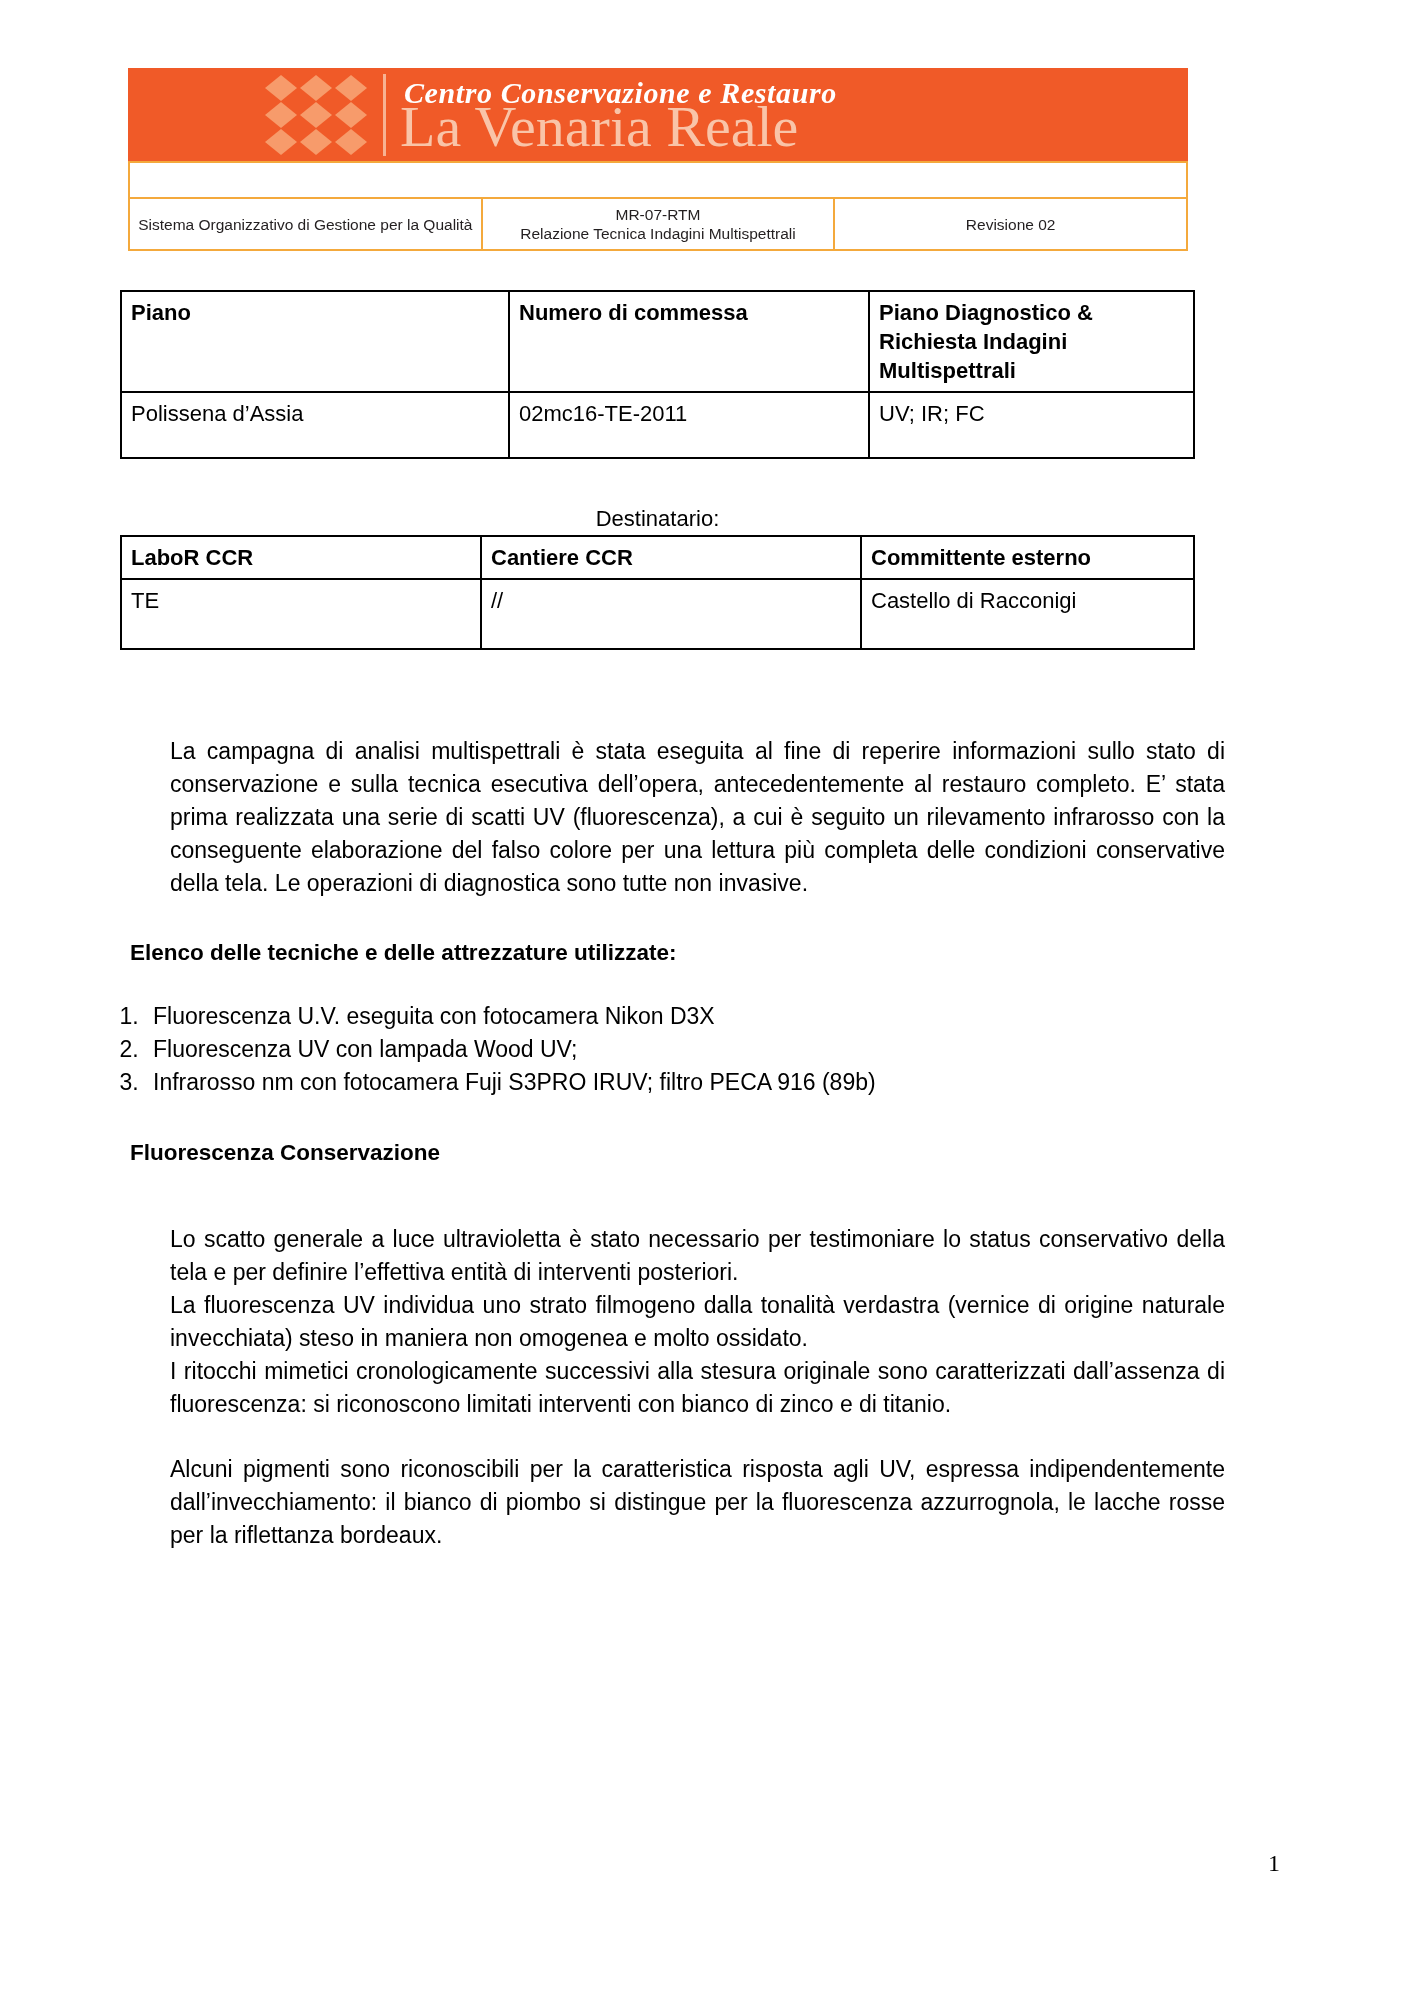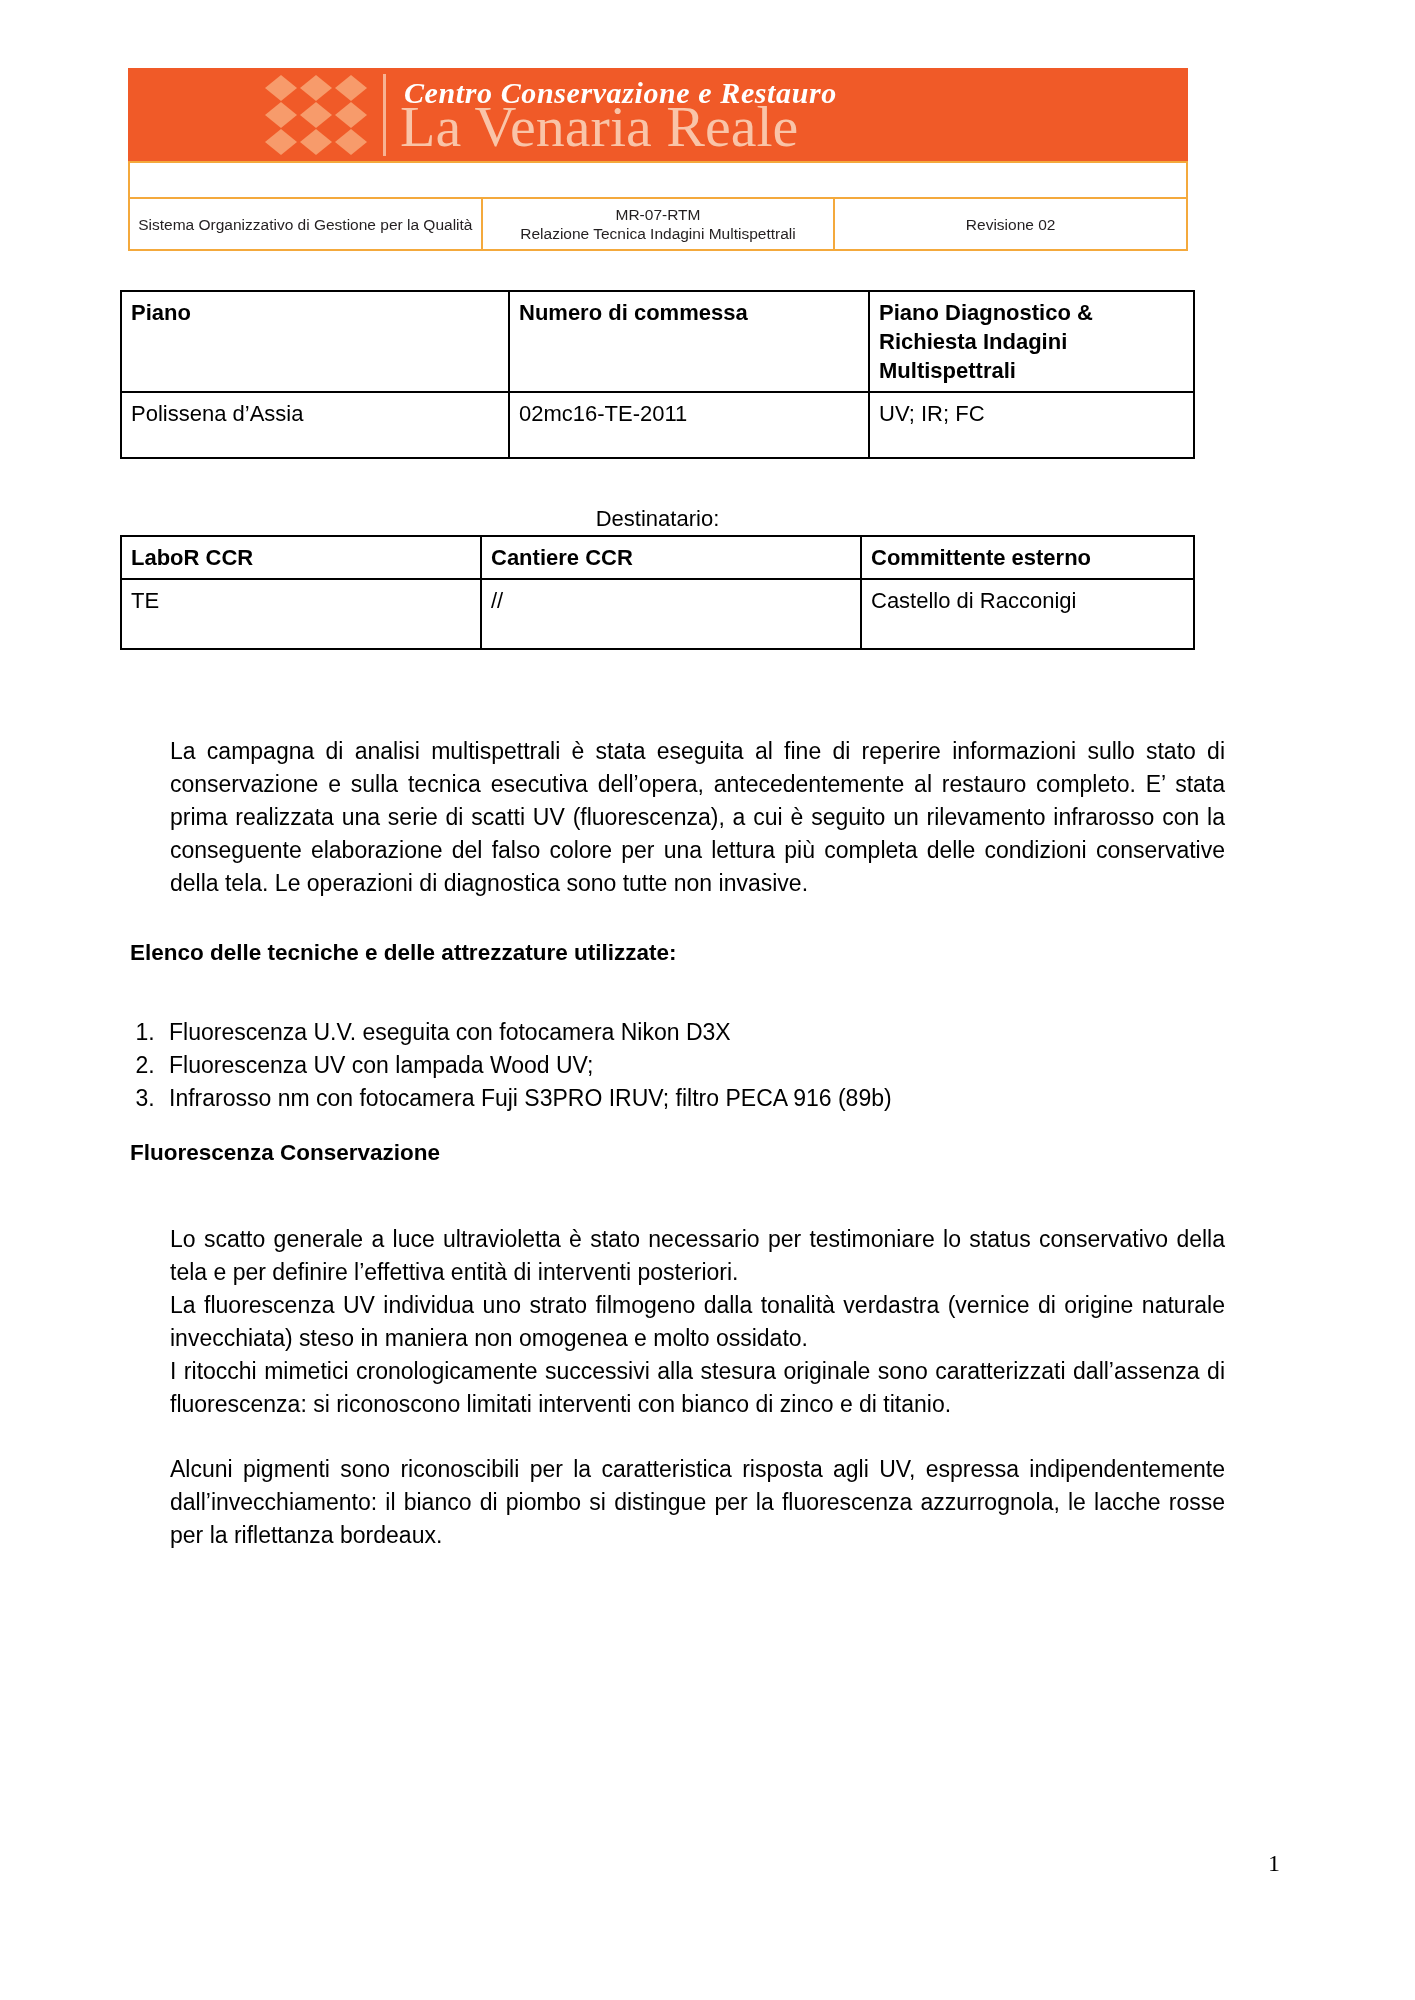--- a/index.html
+++ b/index.html
@@ -155,21 +155,21 @@
     left: 130px;
     top: 940px;
     font-size: 22.5px;
     font-weight: bold;
   }
   #list-tecniche {
     position: absolute;
     left: 90px;
     top: 1000px;
     width: 1100px;
-    margin: 16px;
+    margin: 0;
     padding: 0 0 0 55px;
     font-size: 23px;
     line-height: 33px;
   }
   #list-tecniche li { padding-left: 8px; }
   #heading-fluor {
     position: absolute;
     left: 130px;
     top: 1140px;
     font-size: 22.5px;

